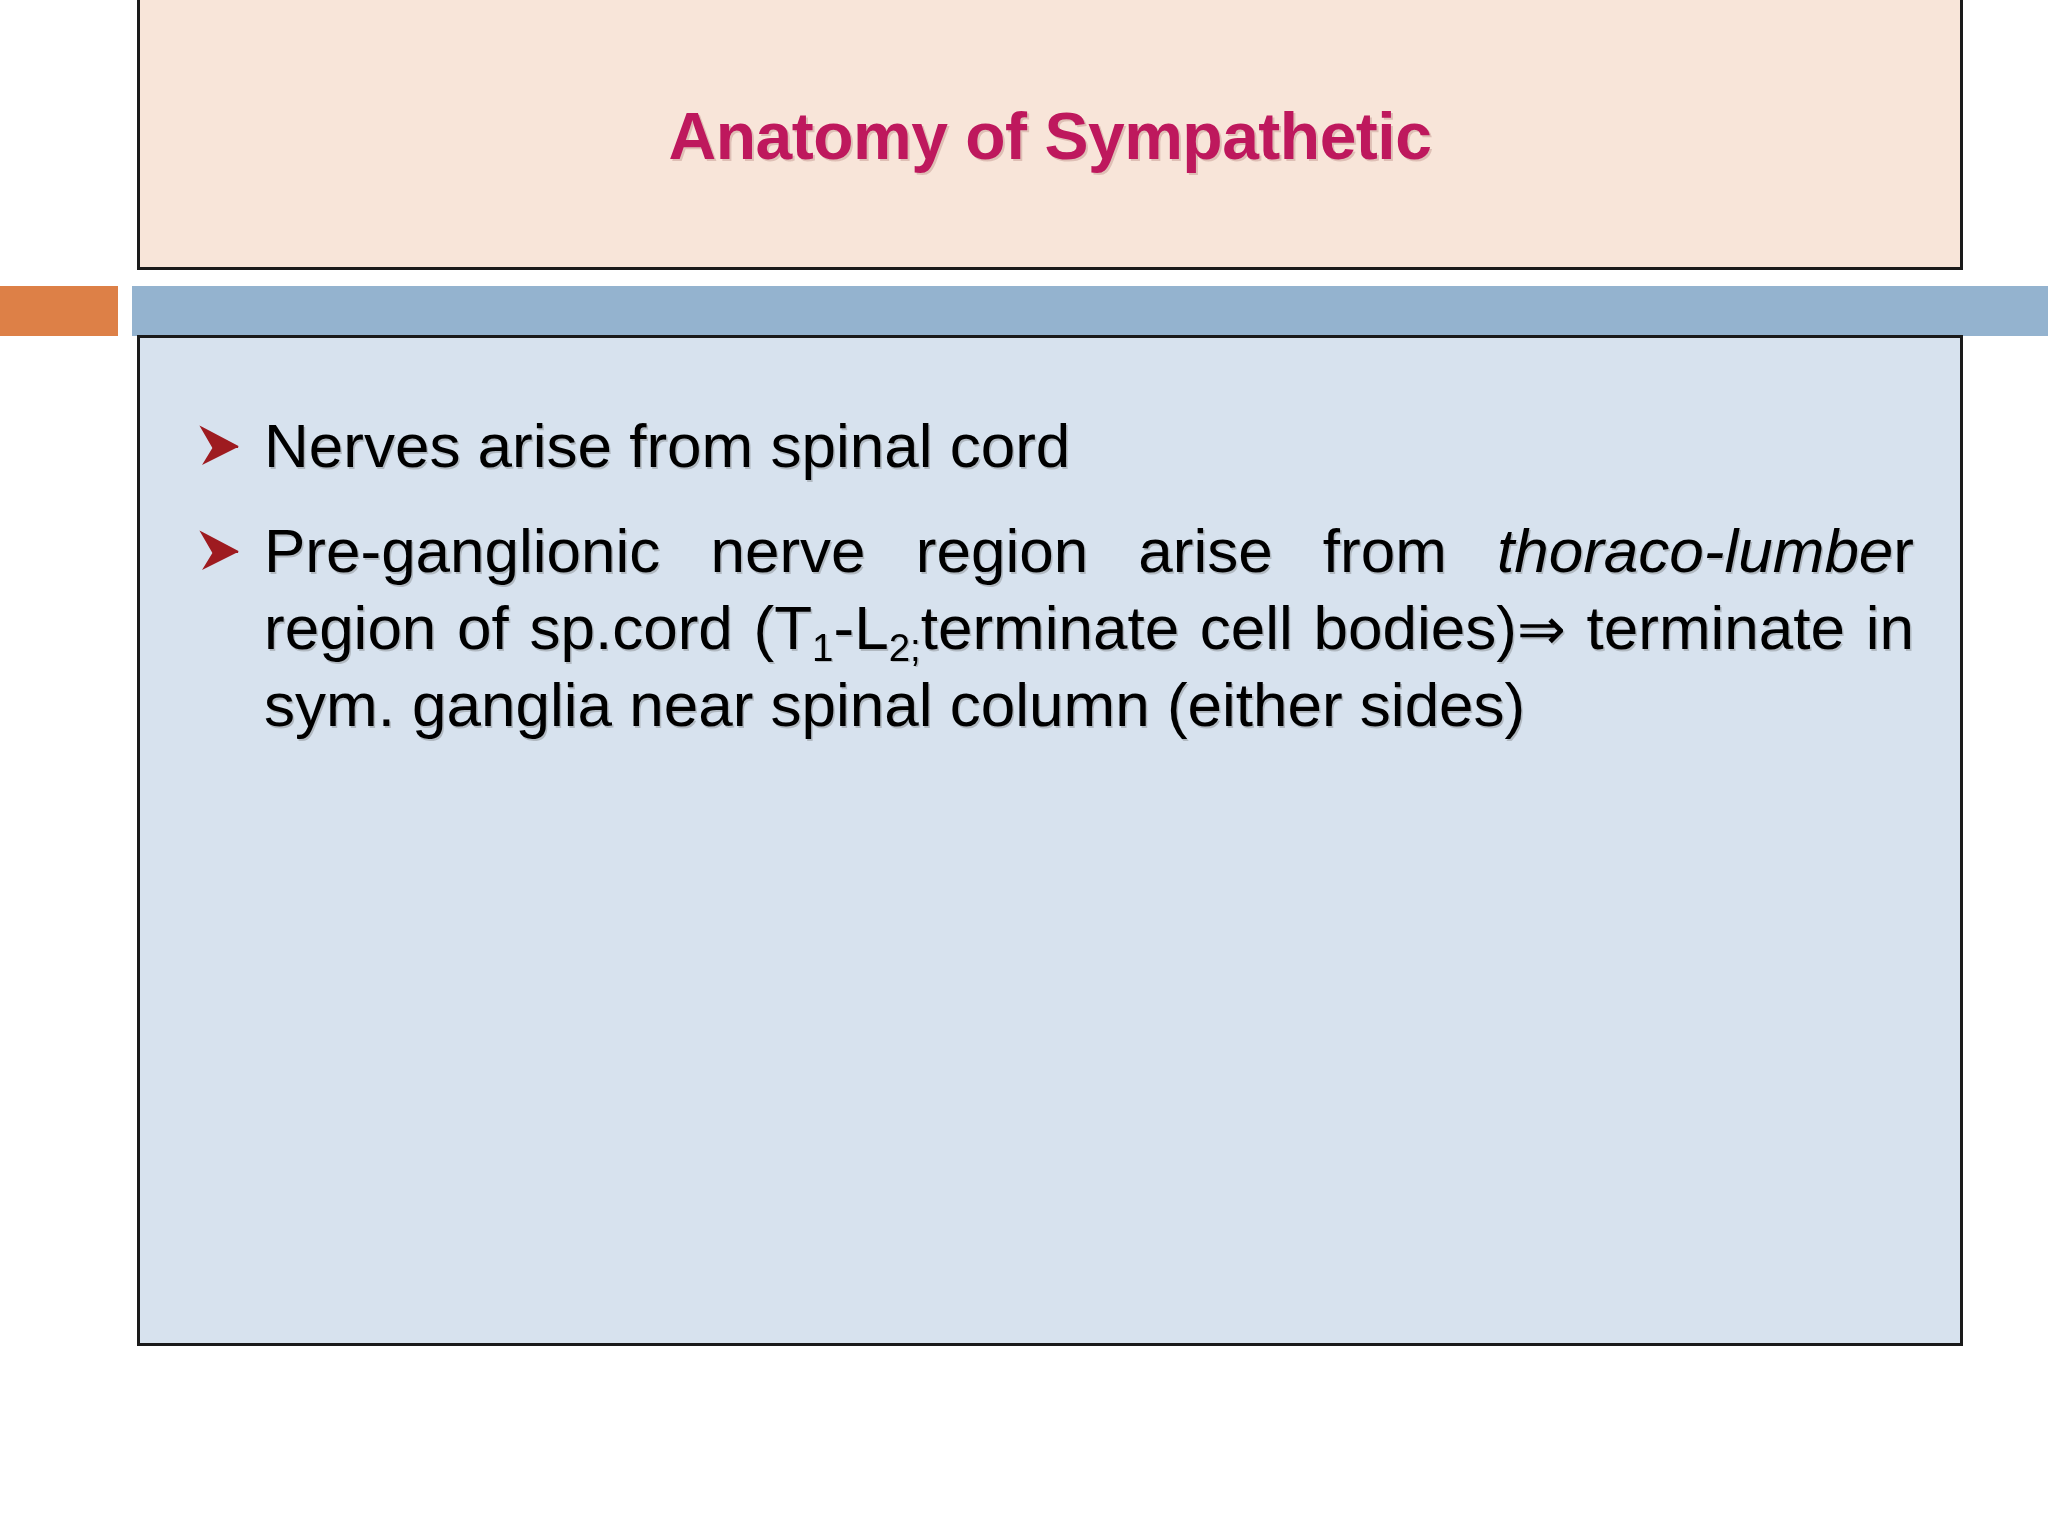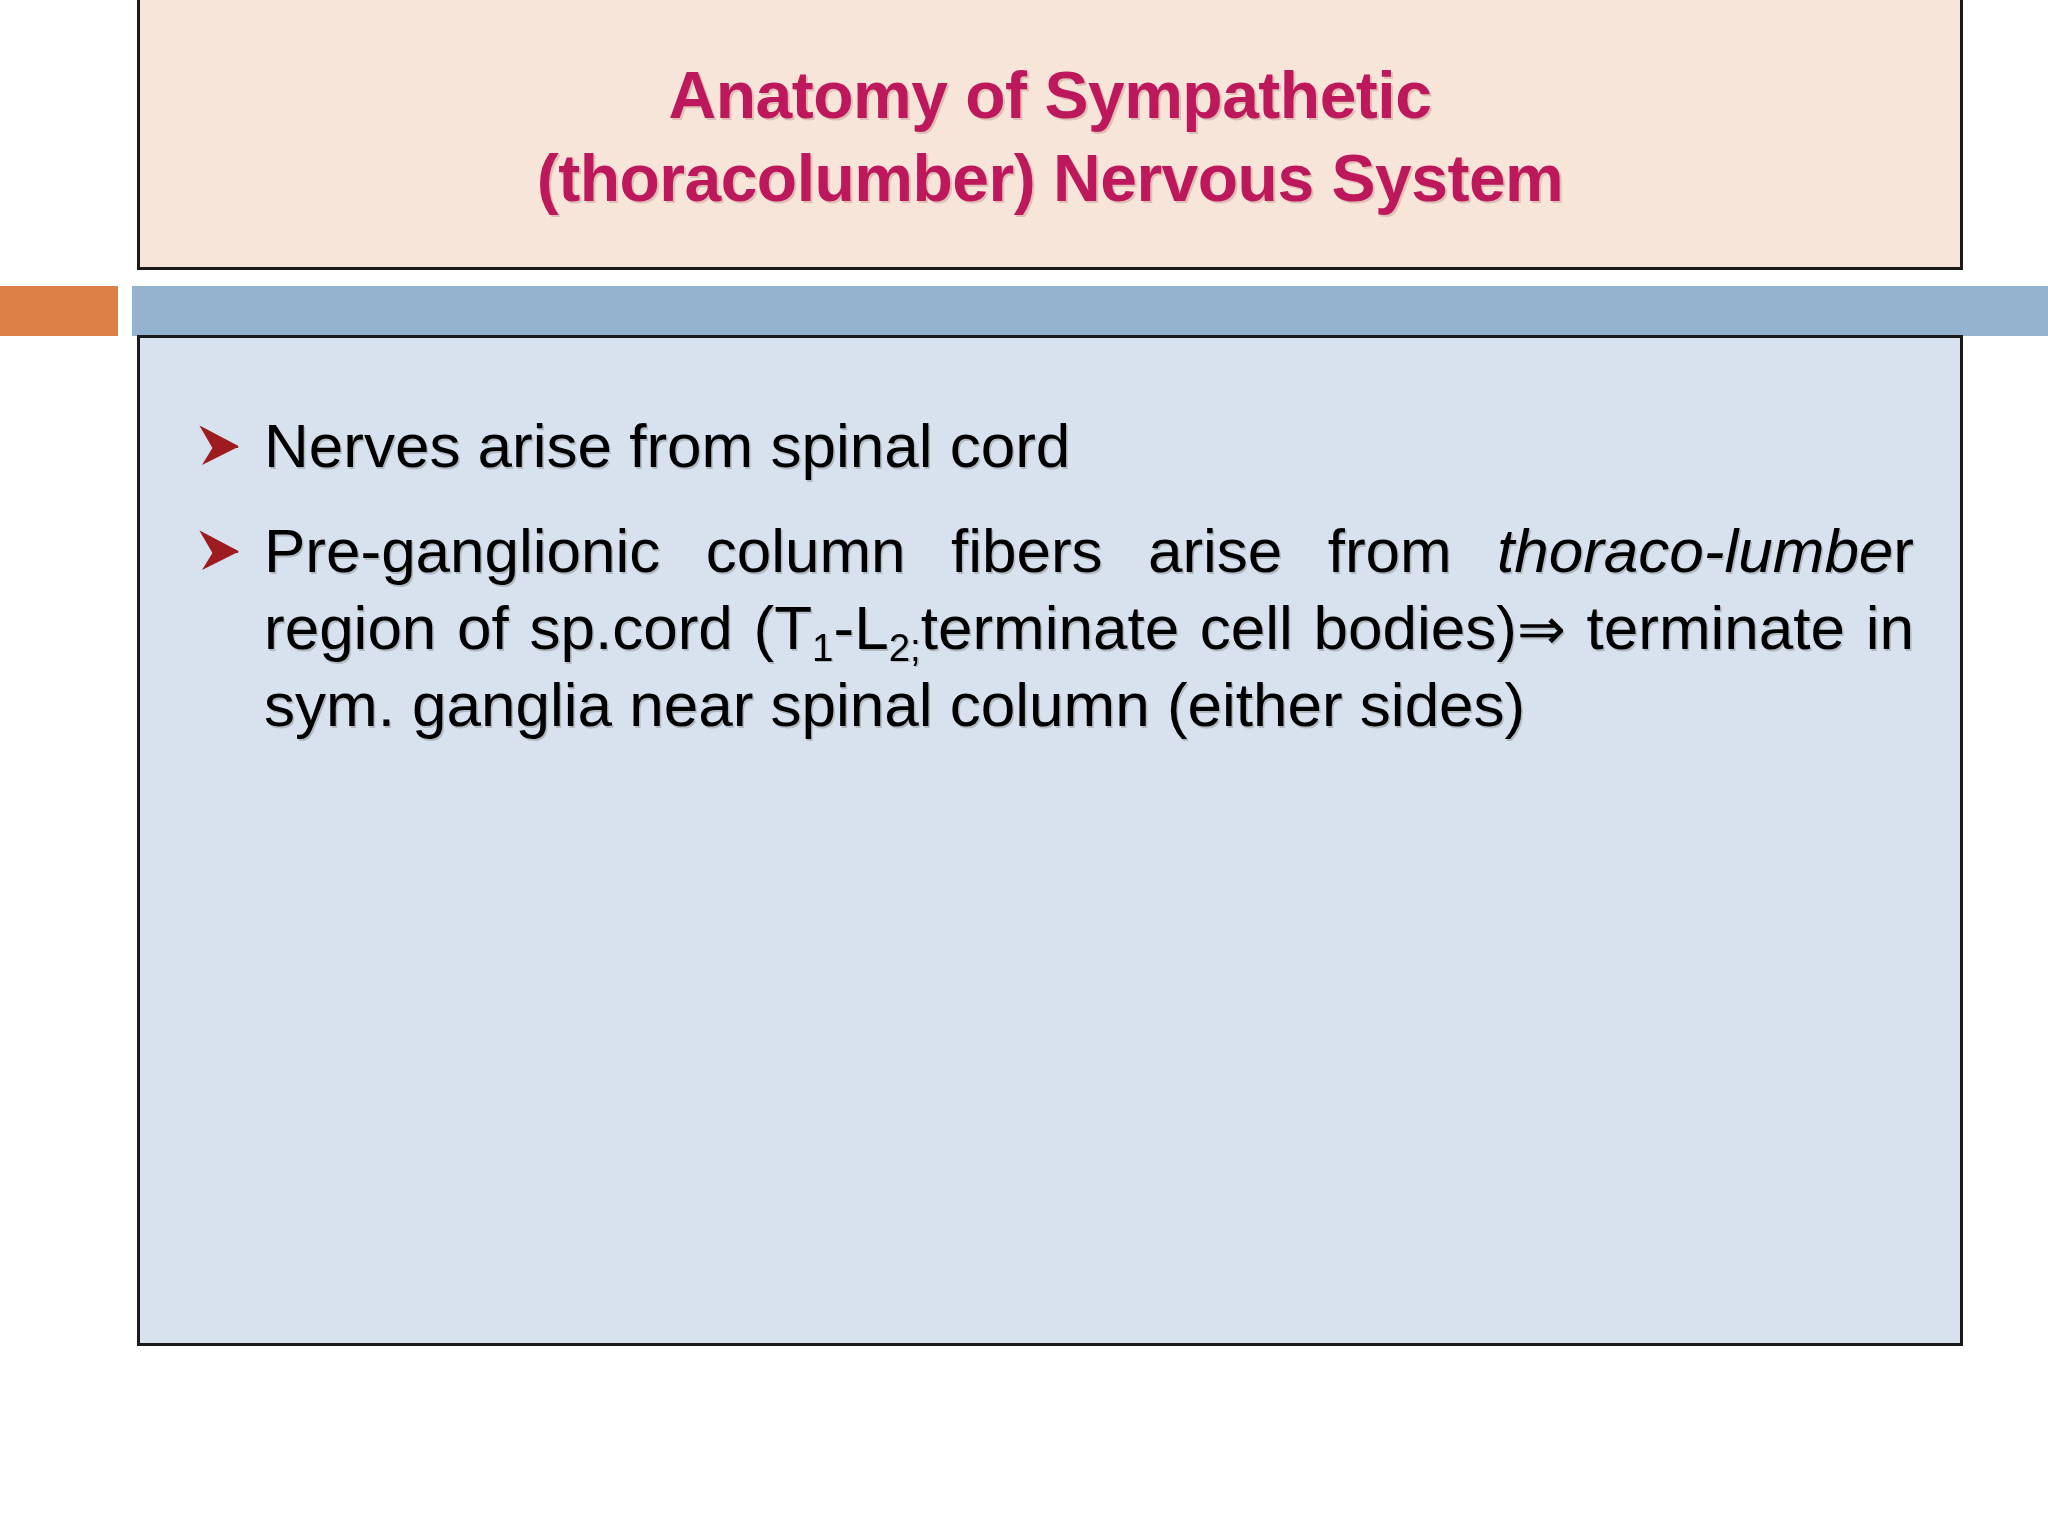--- a/index.html
+++ b/index.html
@@ -112,21 +112,20 @@
     line-height: 0;
   }
   .arrow-sym { font-size: 0.94em; }
 </style>
 </head>
 <body>
 
 <div class="title-box">
   <div class="title-text">
     <span class="title-line">Anatomy of Sympathetic</span>
-    <span class="title-line">(thoracolumber) Nervous System</span>
   </div>
 </div>
 
 <div class="bar-orange"></div>
 <div class="bar-blue"></div>
 
 <div class="content-box">
   <ul class="bullet-list">
 
     <li class="bullet-item">
@@ -139,18 +138,18 @@
       <span class="bullet-text">Nerves arise from spinal cord</span>
     </li>
 
     <li class="bullet-item justify">
       <span class="bullet-marker">
         <svg width="46" height="48" viewBox="0 0 46 48" aria-hidden="true">
           <path d="M6 6 L42 25 L6 43 L17 25 Z" fill="currentColor"></path>
           <path d="M6 6 L42 25 L17 25 Z" fill="none" stroke="currentColor" stroke-width="2"></path>
         </svg>
       </span>
-      <span class="bullet-text"><span>Pre-ganglionic column fibers arise from </span><span class="it">thoraco-lumbe</span><span>r region of sp.cord (T</span><sub>1</sub><span>-L</span><sub>2;</sub><span>terminate cell bodies)</span><span class="arrow-sym">⇒</span><span> terminate in sym. ganglia near spinal column (either sides)</span></span>
+      <span class="bullet-text"><span>Pre-ganglionic nerve region arise from </span><span class="it">thoraco-lumbe</span><span>r region of sp.cord (T</span><sub>1</sub><span>-L</span><sub>2;</sub><span>terminate cell bodies)</span><span class="arrow-sym">⇒</span><span> terminate in sym. ganglia near spinal column (either sides)</span></span>
     </li>
 
 
   </ul>
 </div>
 
 </body></html>

